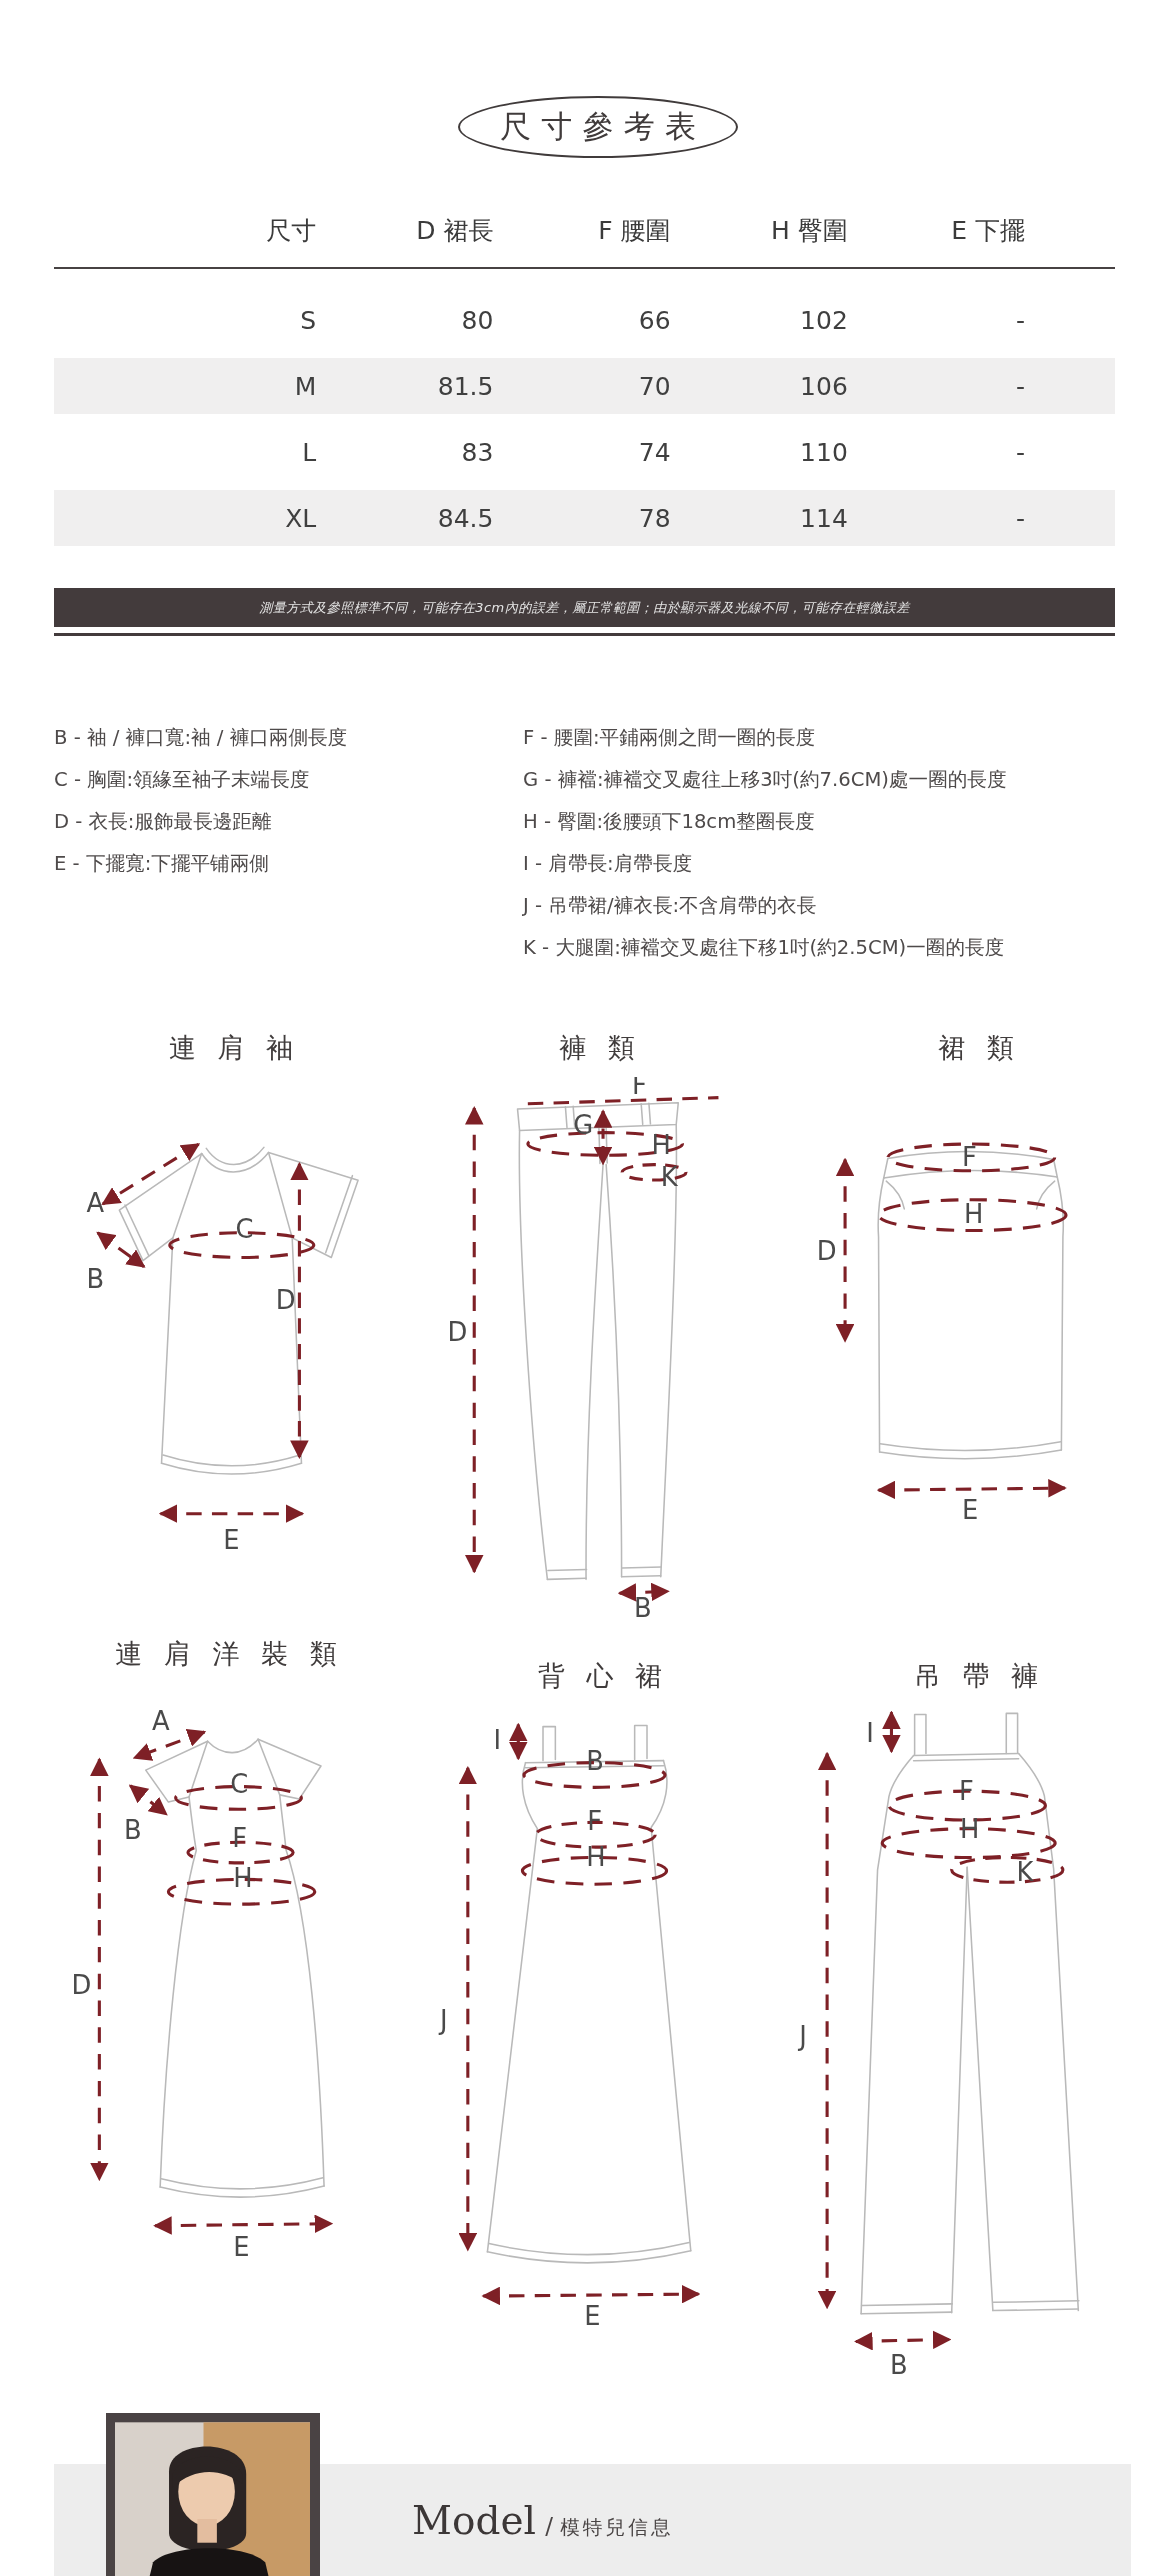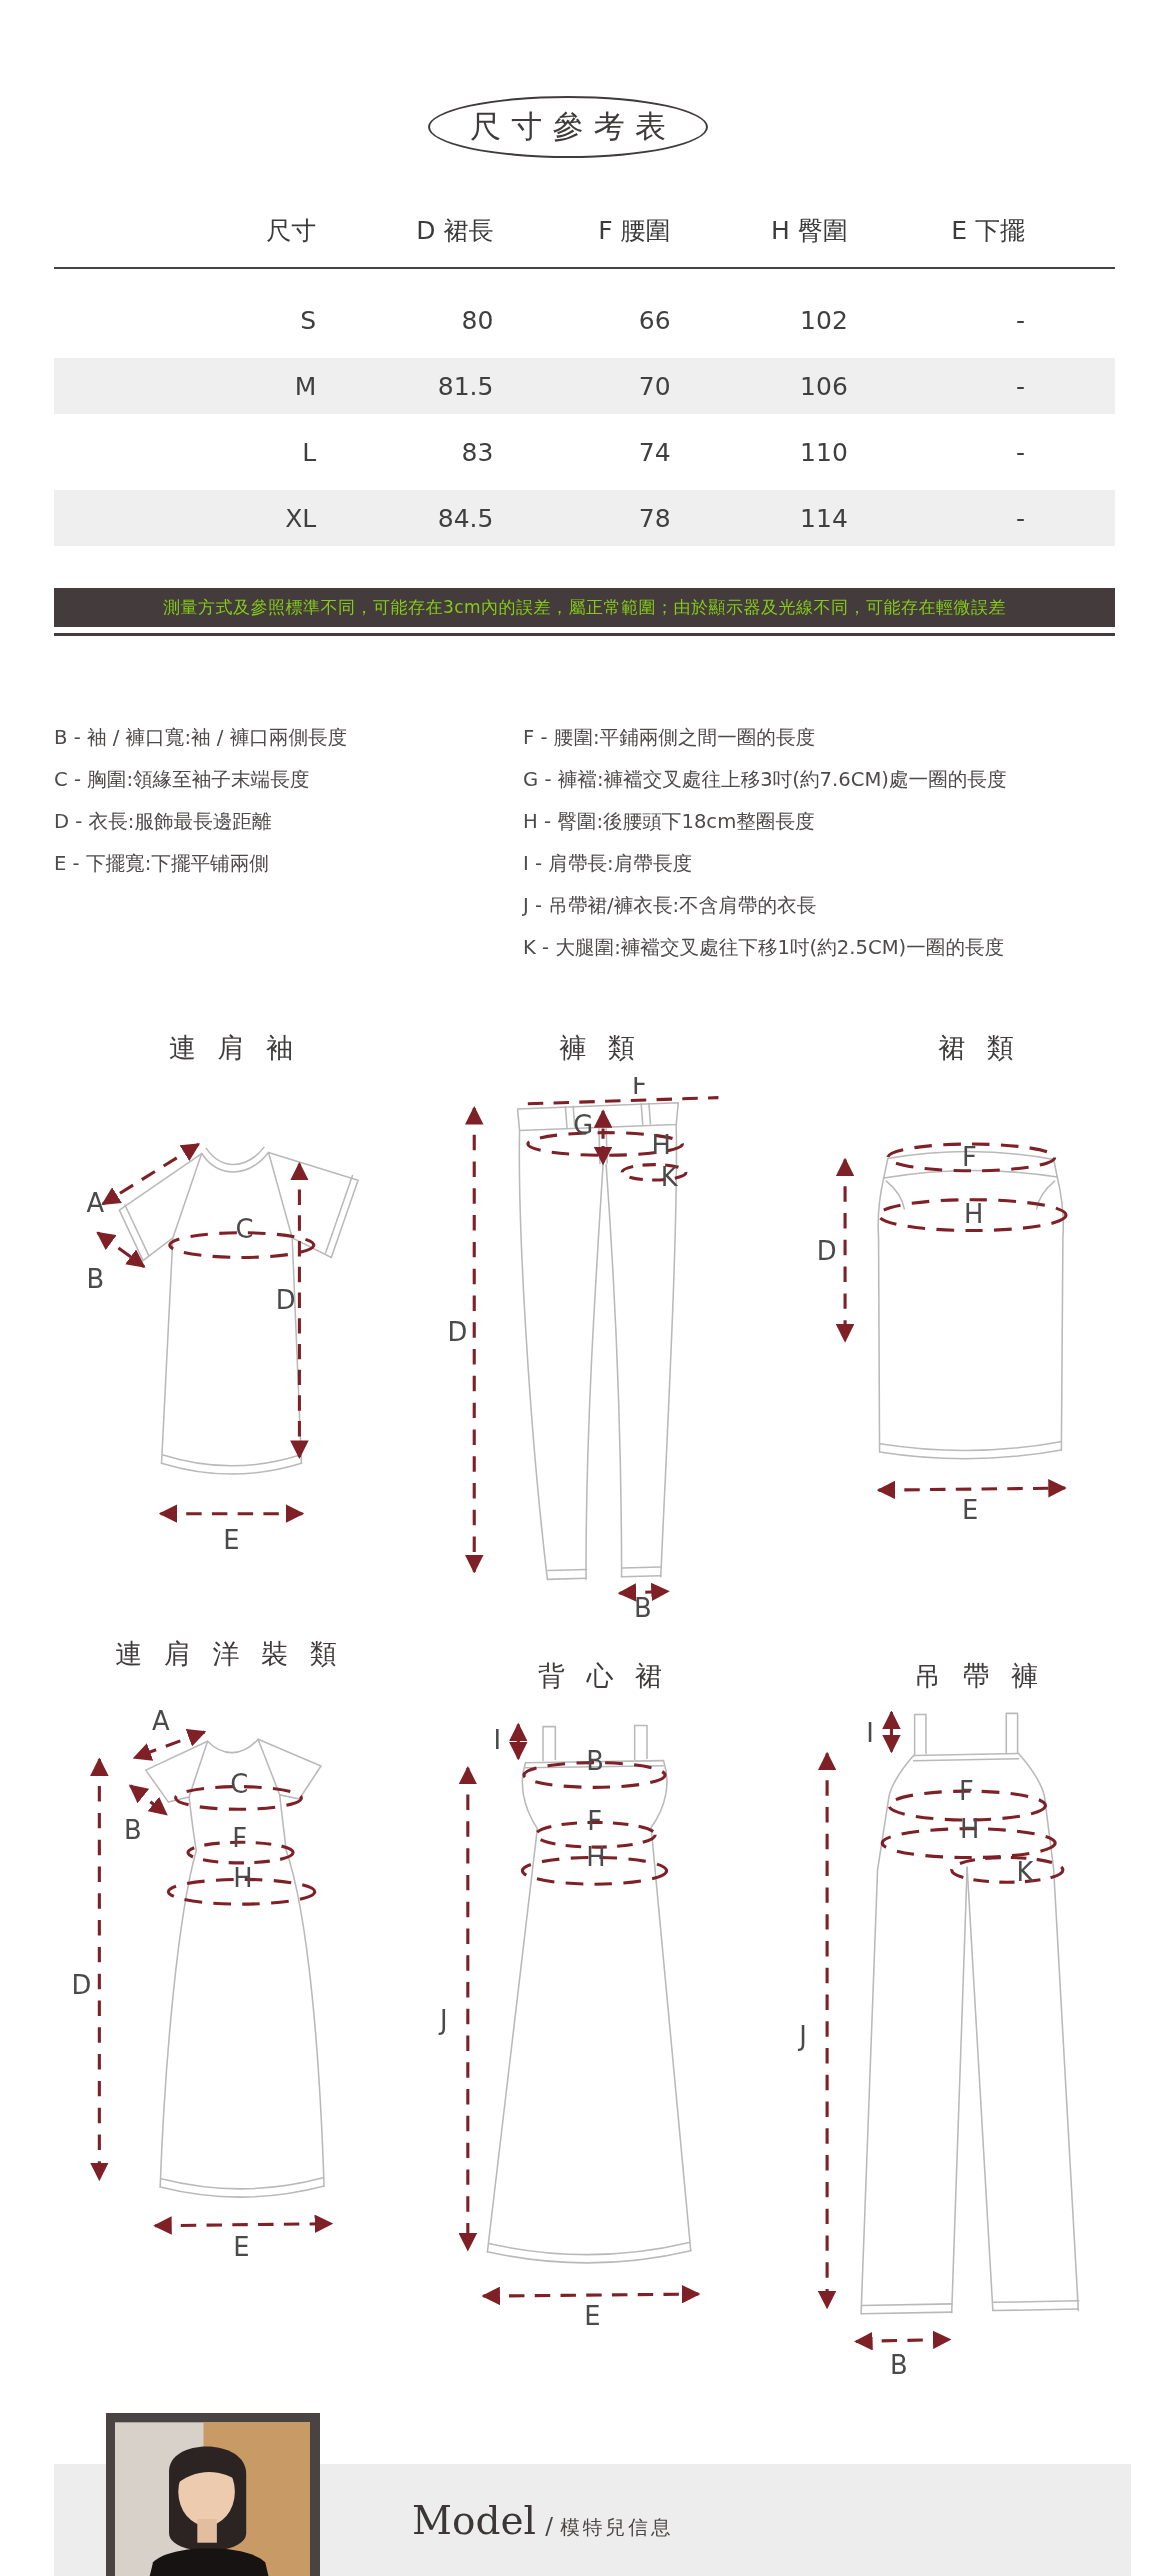--- a/index.html
+++ b/index.html
@@ -1,38 +1,38 @@
 <!DOCTYPE html>
 <html style="font-size:8.2px"><head>
 <meta charset="utf-8">
 <style>
   html,body{margin:0;padding:0;background:#ffffff;}
   .page{position:relative;width:1168px;height:2775px;background:#fff;overflow:hidden;
         font-family:"DejaVu Sans","Liberation Sans",sans-serif;color:#3f3b3b;}
   .abs{position:absolute;}
 
   
-  .title-oval{left:428px;top:96px;width:276px;height:58px;border:2.6px solid #403b3b;
+  .title-oval{left:458px;top:96px;width:276px;height:58px;border:2.6px solid #403b3b;
               border-radius:50%;display:flex;align-items:center;justify-content:center;}
   .title-oval span{font-size:31px;letter-spacing:10.3px;padding-left:10.3px;color:#403b3b;}
 
   
   .tbl{left:54px;top:206px;width:1061px;}
   .tbl-row{display:flex;height:66px;align-items:center;box-sizing:border-box;
            padding-left:85px;padding-right:90px;}
   .tbl-row > div{flex:1;text-align:right;font-size:25px;color:#3f3f3f;}
   .tbl-header{height:49px;}
   .tbl-header > div{font-weight:500;color:#3b3b3b;}
   .stripe{background:#f0efef;border-top:5.2px solid #fff;border-bottom:5.2px solid #fff;}
   .tbl-rule{left:54px;top:267px;width:1061px;height:2.1px;background:#474243;}
 
   
   .notice{left:54px;top:588px;width:1061px;height:39px;background:#433b3c;
           display:flex;align-items:center;justify-content:center;}
-  .notice span{color:#84cc16;font-size:17px;letter-spacing:0.5px;}
+  .notice span{color:#e5e5e5;font-size:13px;letter-spacing:0.5px;font-style:italic;}
   .notice-rule{left:54px;top:633px;width:1061px;height:2.6px;background:#433b3c;}
 
   
   .legend-col{font-size:19.6px;color:#4e4a4a;}
   .legend-col div{height:42px;line-height:42px;white-space:nowrap;}
   .legend-left{left:54px;top:717px;}
   .legend-right{left:484px;top:717px;margin-left:39px;}
 
   
   .sec-title{font-size:27px;color:#403c3c;letter-spacing:21.6px;padding-left:21.6px;

